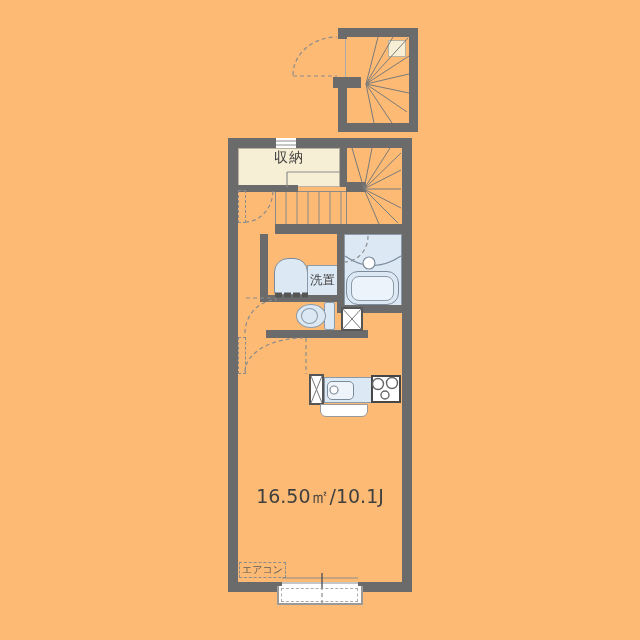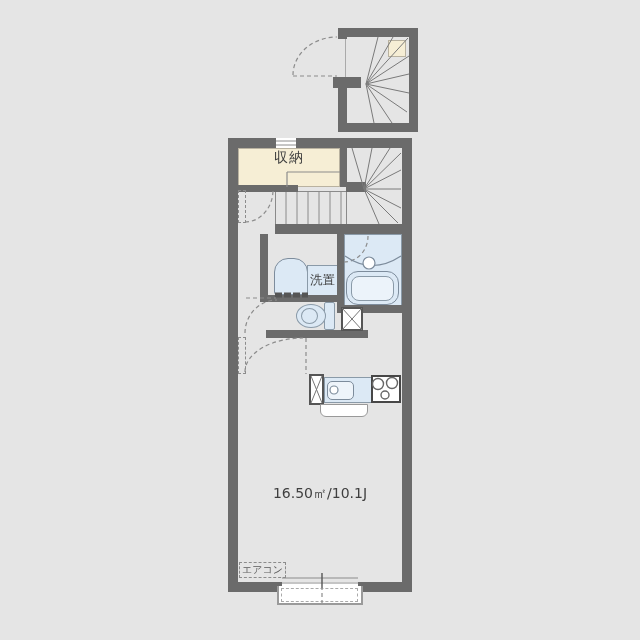--- a/index.html
+++ b/index.html
@@ -1,16 +1,16 @@
 <!DOCTYPE html>
 <html><head>
 <meta charset="utf-8">
 <style>
   html,body{margin:0;padding:0;background:#ffffff;}
-  #stage{position:relative;width:640px;height:640px;background:#e5e5e5;overflow:hidden;
+  #stage{position:relative;width:640px;height:640px;background:#fdba74;overflow:hidden;
          font-family:"DejaVu Sans","Liberation Sans",sans-serif;color:#3f3f3f;}
   .abs{position:absolute;box-sizing:border-box;}
   .w{position:absolute;background:#6b6b6b;box-sizing:border-box;}           
   .outline{position:absolute;border:1px solid #9a9a9a;box-sizing:border-box;}
   .cream{position:absolute;background:#f6eed5;border:1px solid #b9b2a0;box-sizing:border-box;}
   .blue{position:absolute;background:#dce9f5;border:1px solid #8a9aa8;box-sizing:border-box;}
   .whitebox{position:absolute;background:#fff;box-sizing:border-box;}
   .lbl{position:absolute;text-align:center;line-height:1.1;color:#3f3f3f;}
   .dashedbox{position:absolute;border:1px dashed #8c8c8c;box-sizing:border-box;background:transparent;}
   svg.layer{position:absolute;left:0;top:0;pointer-events:none;}
@@ -167,16 +167,16 @@
     <g stroke="#8c8c8c" stroke-width="1.2">
       <line x1="282" y1="578" x2="358" y2="578"></line>
         <line x1="282" y1="583" x2="358" y2="583"></line>
     </g>
     <line x1="322" y1="573" x2="322" y2="588" stroke="#555" stroke-width="1.4"></line>
     <line x1="322" y1="586" x2="322" y2="603" stroke="#8c8c8c" stroke-width="1.2" stroke-dasharray="4 3"></line>
   </svg>
 
   <div class="lbl" style="left:254px;top:150px;width:70px;font-size:14px;letter-spacing:1px;">収納</div>
   <div class="lbl" style="left:307px;top:273px;width:31px;font-size:12.5px;">洗置</div>
-  <div class="lbl" style="left:250px;top:486px;width:140px;font-size:14px;">16.50㎡/10.1J</div>
+  <div class="lbl" style="left:250px;top:486px;width:140px;font-size:19px;">16.50㎡/10.1J</div>
   <div class="lbl" style="left:239px;top:564px;width:47px;font-size:10px;color:#5a5a5a;">エアコン</div>
 
 </div>
 
 </body></html>

